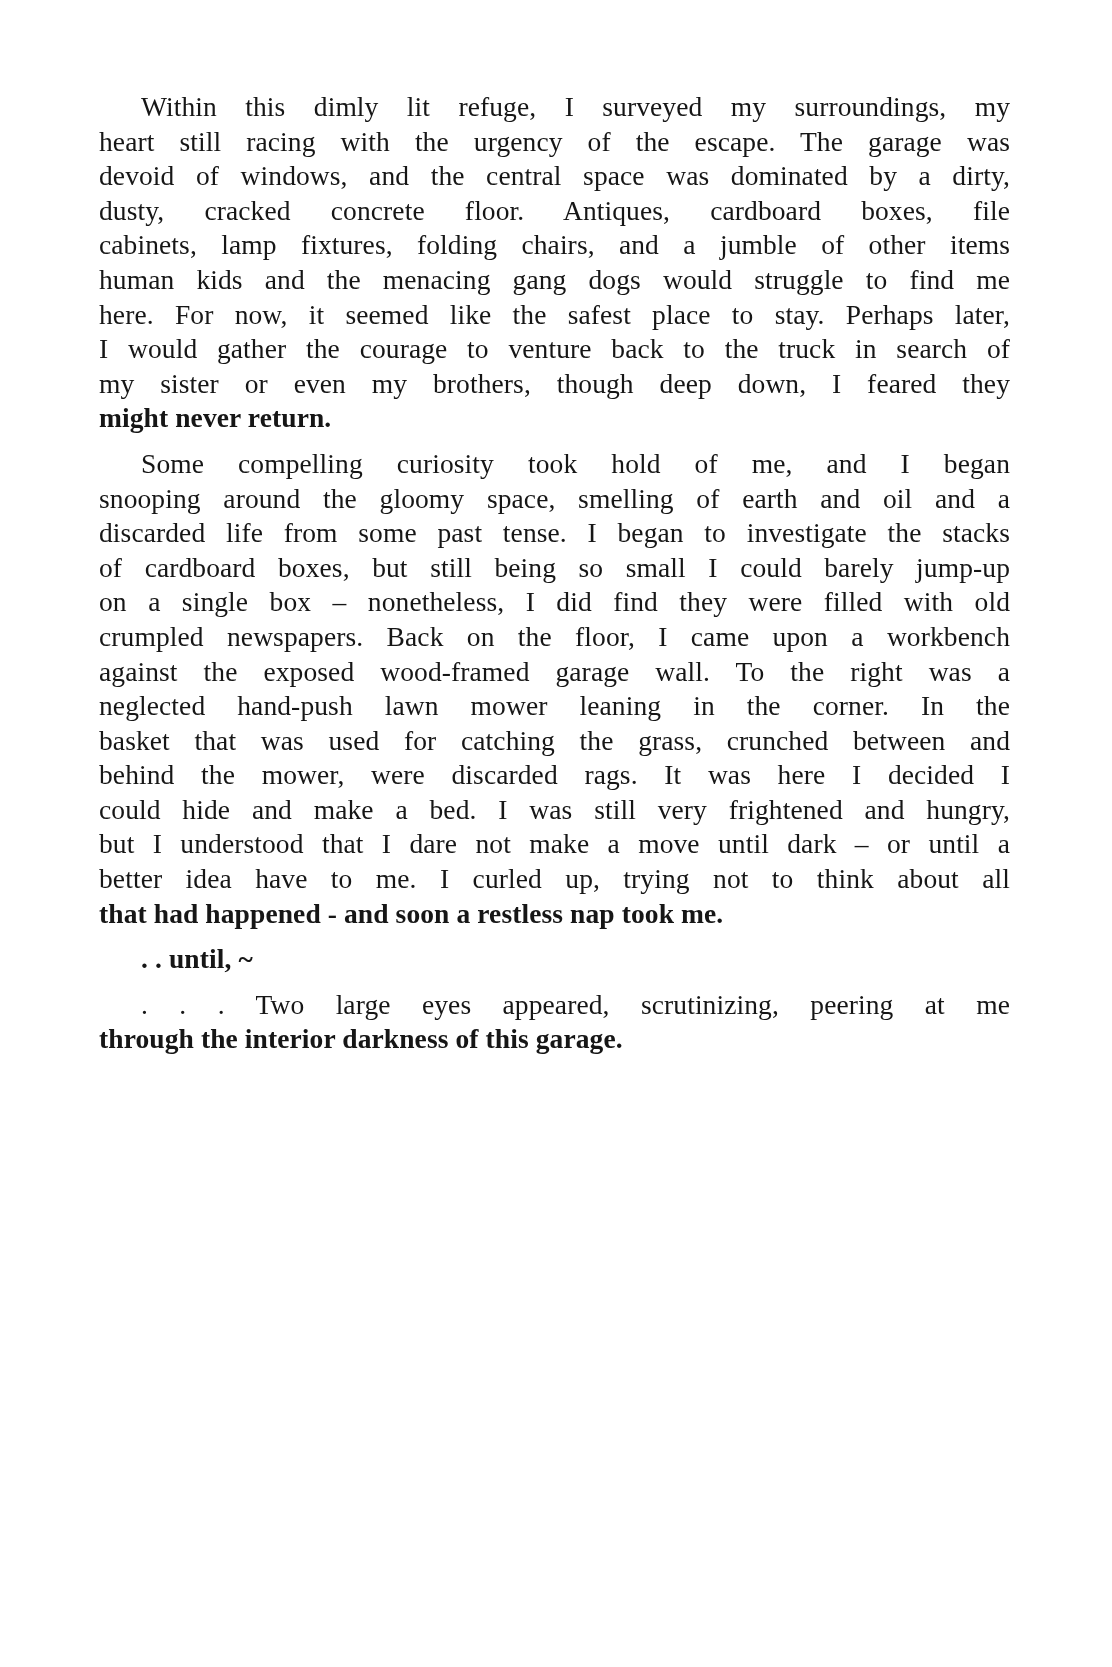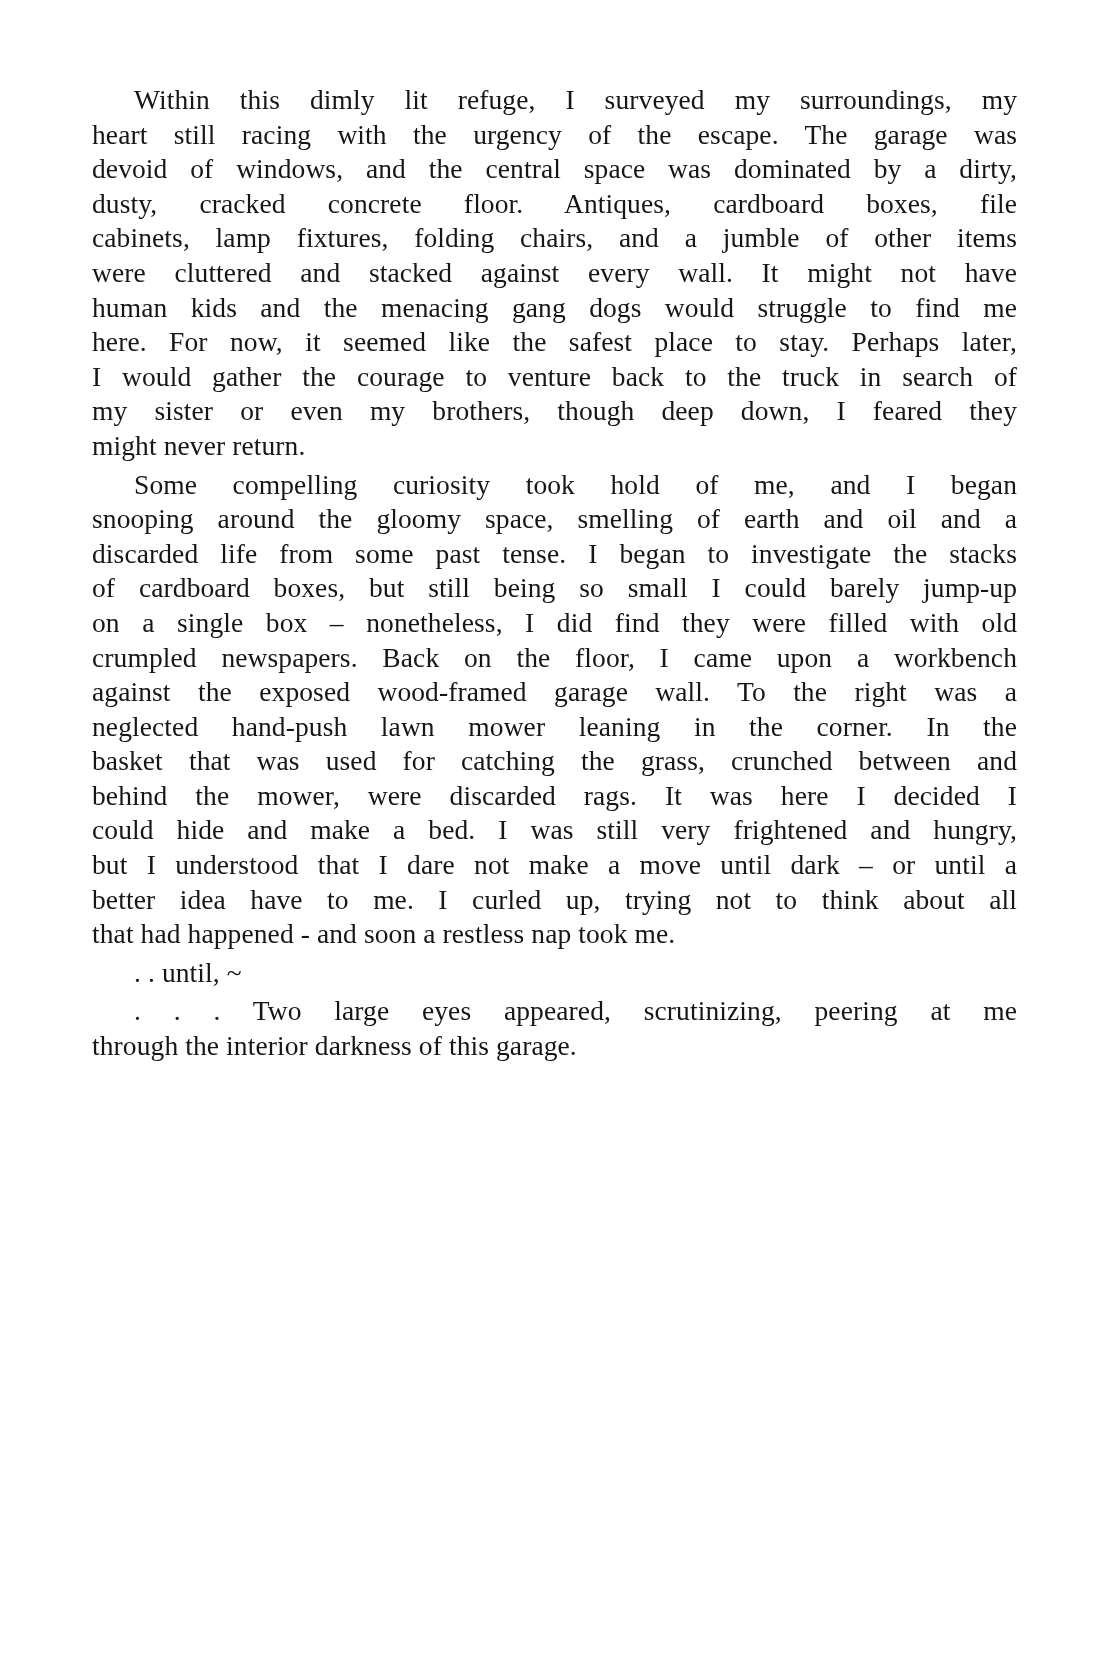--- a/index.html
+++ b/index.html
@@ -26,49 +26,49 @@
     left: 88px;
     top: 79px;
     width: 933px;
     font-family: "Liberation Serif", serif;
     font-size: 27.5px;
     line-height: 34.6px;
     color: #161616;
     letter-spacing: 0.1px;
   }
   .para {
-    margin: 4px;
+    margin: 11px;
     padding: 0;
   }
   .line {
     text-align: justify;
     text-align-last: justify;
     height: 34.6px;
     overflow: hidden;
   }
   .line.last {
     text-align: right;
     text-align-last: left;
+    font-weight: bold;
   }
   .para .line.first {
     text-indent: 42px;
   }
 </style>
 </head>
 <body style="background: rgb(255, 255, 255);">
 
 <div class="page">
   <div class="page-text" style="color: rgb(22, 22, 22);">
       <div class="para">
         <div class="line first">Within this dimly lit refuge, I surveyed my surroundings, my</div>
         <div class="line">heart still racing with the urgency of the escape. The garage was</div>
         <div class="line">devoid of windows, and the central space was dominated by a dirty,</div>
         <div class="line">dusty, cracked concrete floor. Antiques, cardboard boxes, file</div>
         <div class="line">cabinets, lamp fixtures, folding chairs, and a jumble of other items</div>
-        <div class="line">were cluttered and stacked against every wall. It might not have</div>
         <div class="line">human kids and the menacing gang dogs would struggle to find me</div>
         <div class="line">here. For now, it seemed like the safest place to stay. Perhaps later,</div>
         <div class="line">I would gather the courage to venture back to the truck in search of</div>
         <div class="line">my sister or even my brothers, though deep down, I feared they</div>
         <div class="line last">might never return.</div>
       </div>
       <div class="para">
         <div class="line first">Some compelling curiosity took hold of me, and I began</div>
         <div class="line">snooping around the gloomy space, smelling of earth and oil and a</div>
         <div class="line">discarded life from some past tense. I began to investigate the stacks</div>

